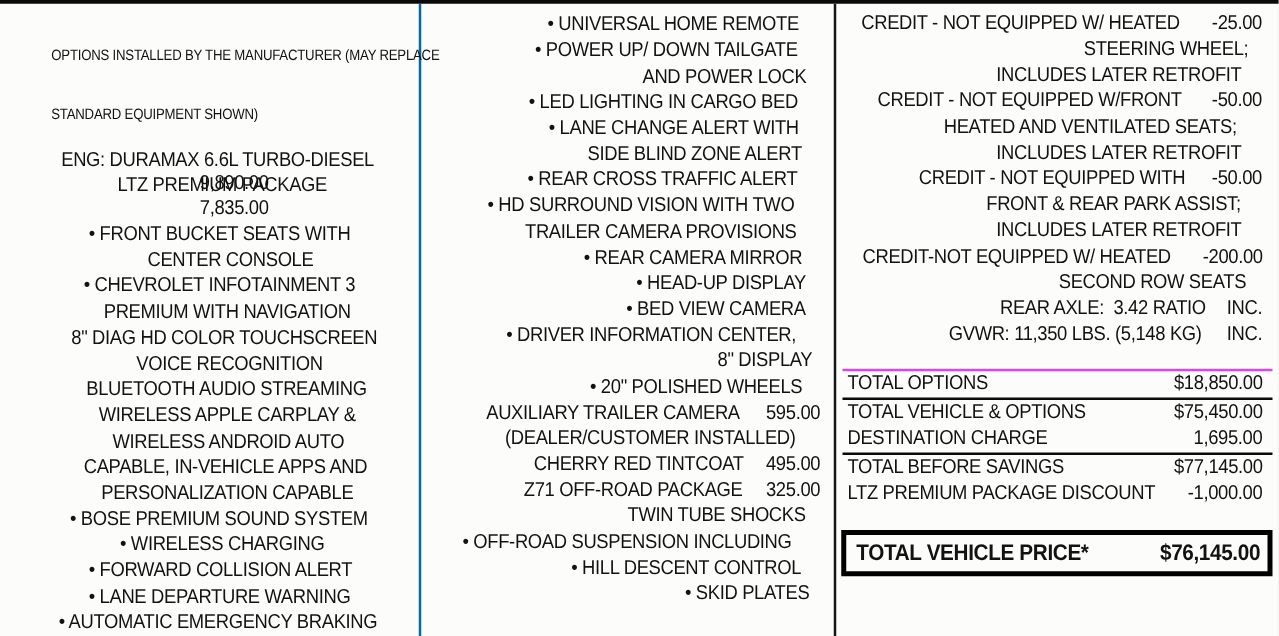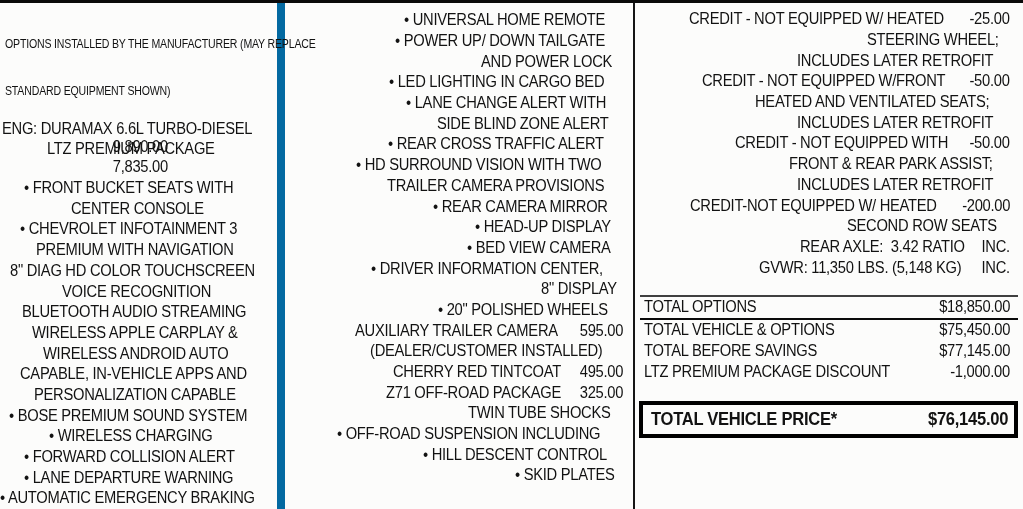--- a/index.html
+++ b/index.html
@@ -8,21 +8,21 @@
     width:1023px;height:509px;
     background:#fcfcfb;
     border-top:3px solid #0a0a0a;
     box-sizing:border-box;
     display:flex;
     font-family:"Liberation Sans", sans-serif;
     color:#121212;
     overflow:hidden;
   }
   .col{box-sizing:border-box;height:100%;}
-  .col1{width:285px;border-right:8px solid #0369a1;}
+  .col1{width:337px;border-right:2px solid #0369a1;padding-left:36px;}
   .col2{width:350px;border-right:2px solid #151515;}
   .col3{flex:1;}
   .col-header{
     padding:3px 6px 0 5px;
     font-size:12px;
     line-height:15.5px;
     letter-spacing:-0.2px;
     white-space:pre;
   }
   .col-header div{transform:scaleX(0.88);transform-origin:0 50%;}
@@ -47,21 +47,21 @@
   .ltext{display:inline-block;transform:scaleX(0.92);transform-origin:0 50%;}
   .price{display:inline-block;transform:scaleX(0.92);transform-origin:100% 50%;}
   
   .totals{margin:17px 5px 0 5px;}
   .trow{
     height:21px;
     display:flex;justify-content:space-between;align-items:center;
     padding:0 8px 0 4px;
     font-size:16px;letter-spacing:-0.3px;white-space:pre;
   }
-  .trow.rt{border-top:2px solid #404040;}
+  .trow.rt{border-top:2px solid #d946ef;}
   .trow.rb{border-bottom:2px solid #0a0a0a;}
   .trow.rb2{border-bottom:2.5px solid #0a0a0a;}
   .price-box{
     margin:18px 5px 0 4px;
     height:37px;
     box-sizing:border-box;
     border:4px solid #000000;
     display:flex;justify-content:space-between;align-items:center;
     padding:0 6px 0 8px;
     font-size:18px;font-weight:bold;letter-spacing:-0.3px;white-space:pre;
@@ -147,20 +147,24 @@
 
     <div class="totals">
       <div class="trow rt rb">
         <span class="ltext">TOTAL OPTIONS</span>
         <span class="price">$18,850.00</span>
       </div>
       <div class="trow">
         <span class="ltext">TOTAL VEHICLE &amp; OPTIONS</span>
         <span class="price">$75,450.00</span>
       </div>
+      <div class="trow rb2">
+        <span class="ltext">DESTINATION CHARGE</span>
+        <span class="price">1,695.00</span>
+      </div>
       <div class="trow">
         <span class="ltext">TOTAL BEFORE SAVINGS</span>
         <span class="price">$77,145.00</span>
       </div>
       <div class="trow">
         <span class="ltext">LTZ PREMIUM PACKAGE DISCOUNT</span>
         <span class="price">-1,000.00</span>
       </div>
     </div>
 

